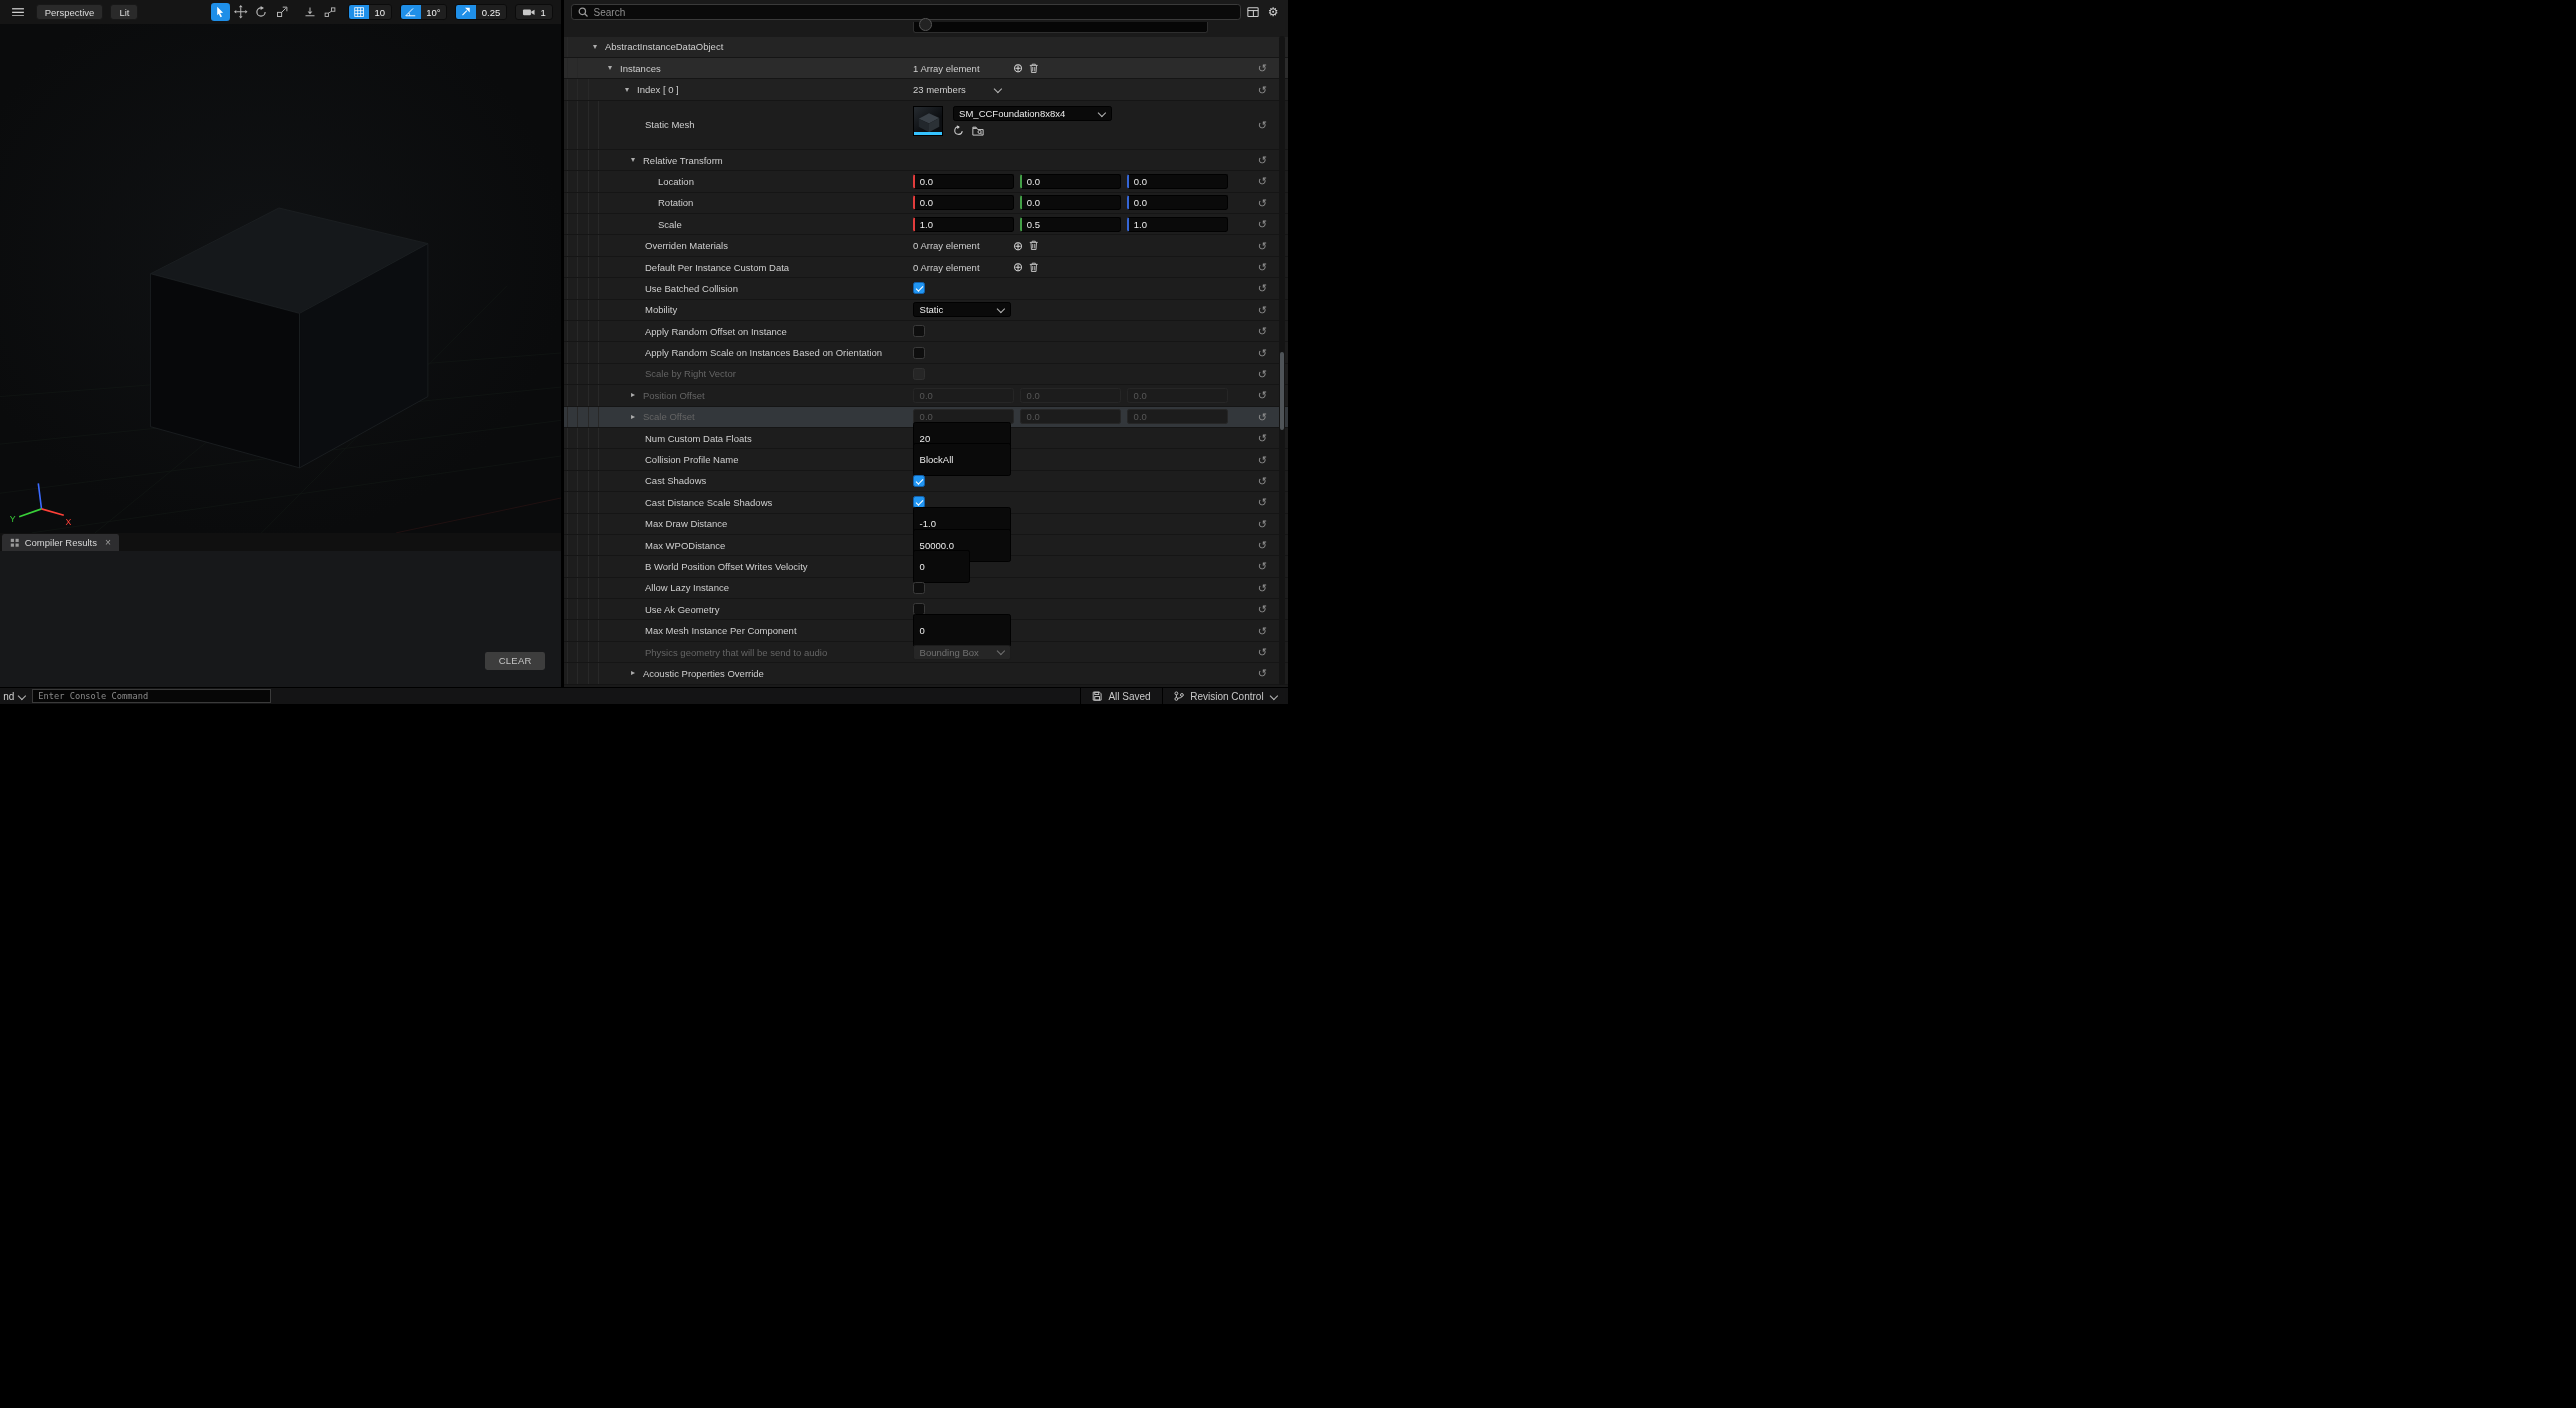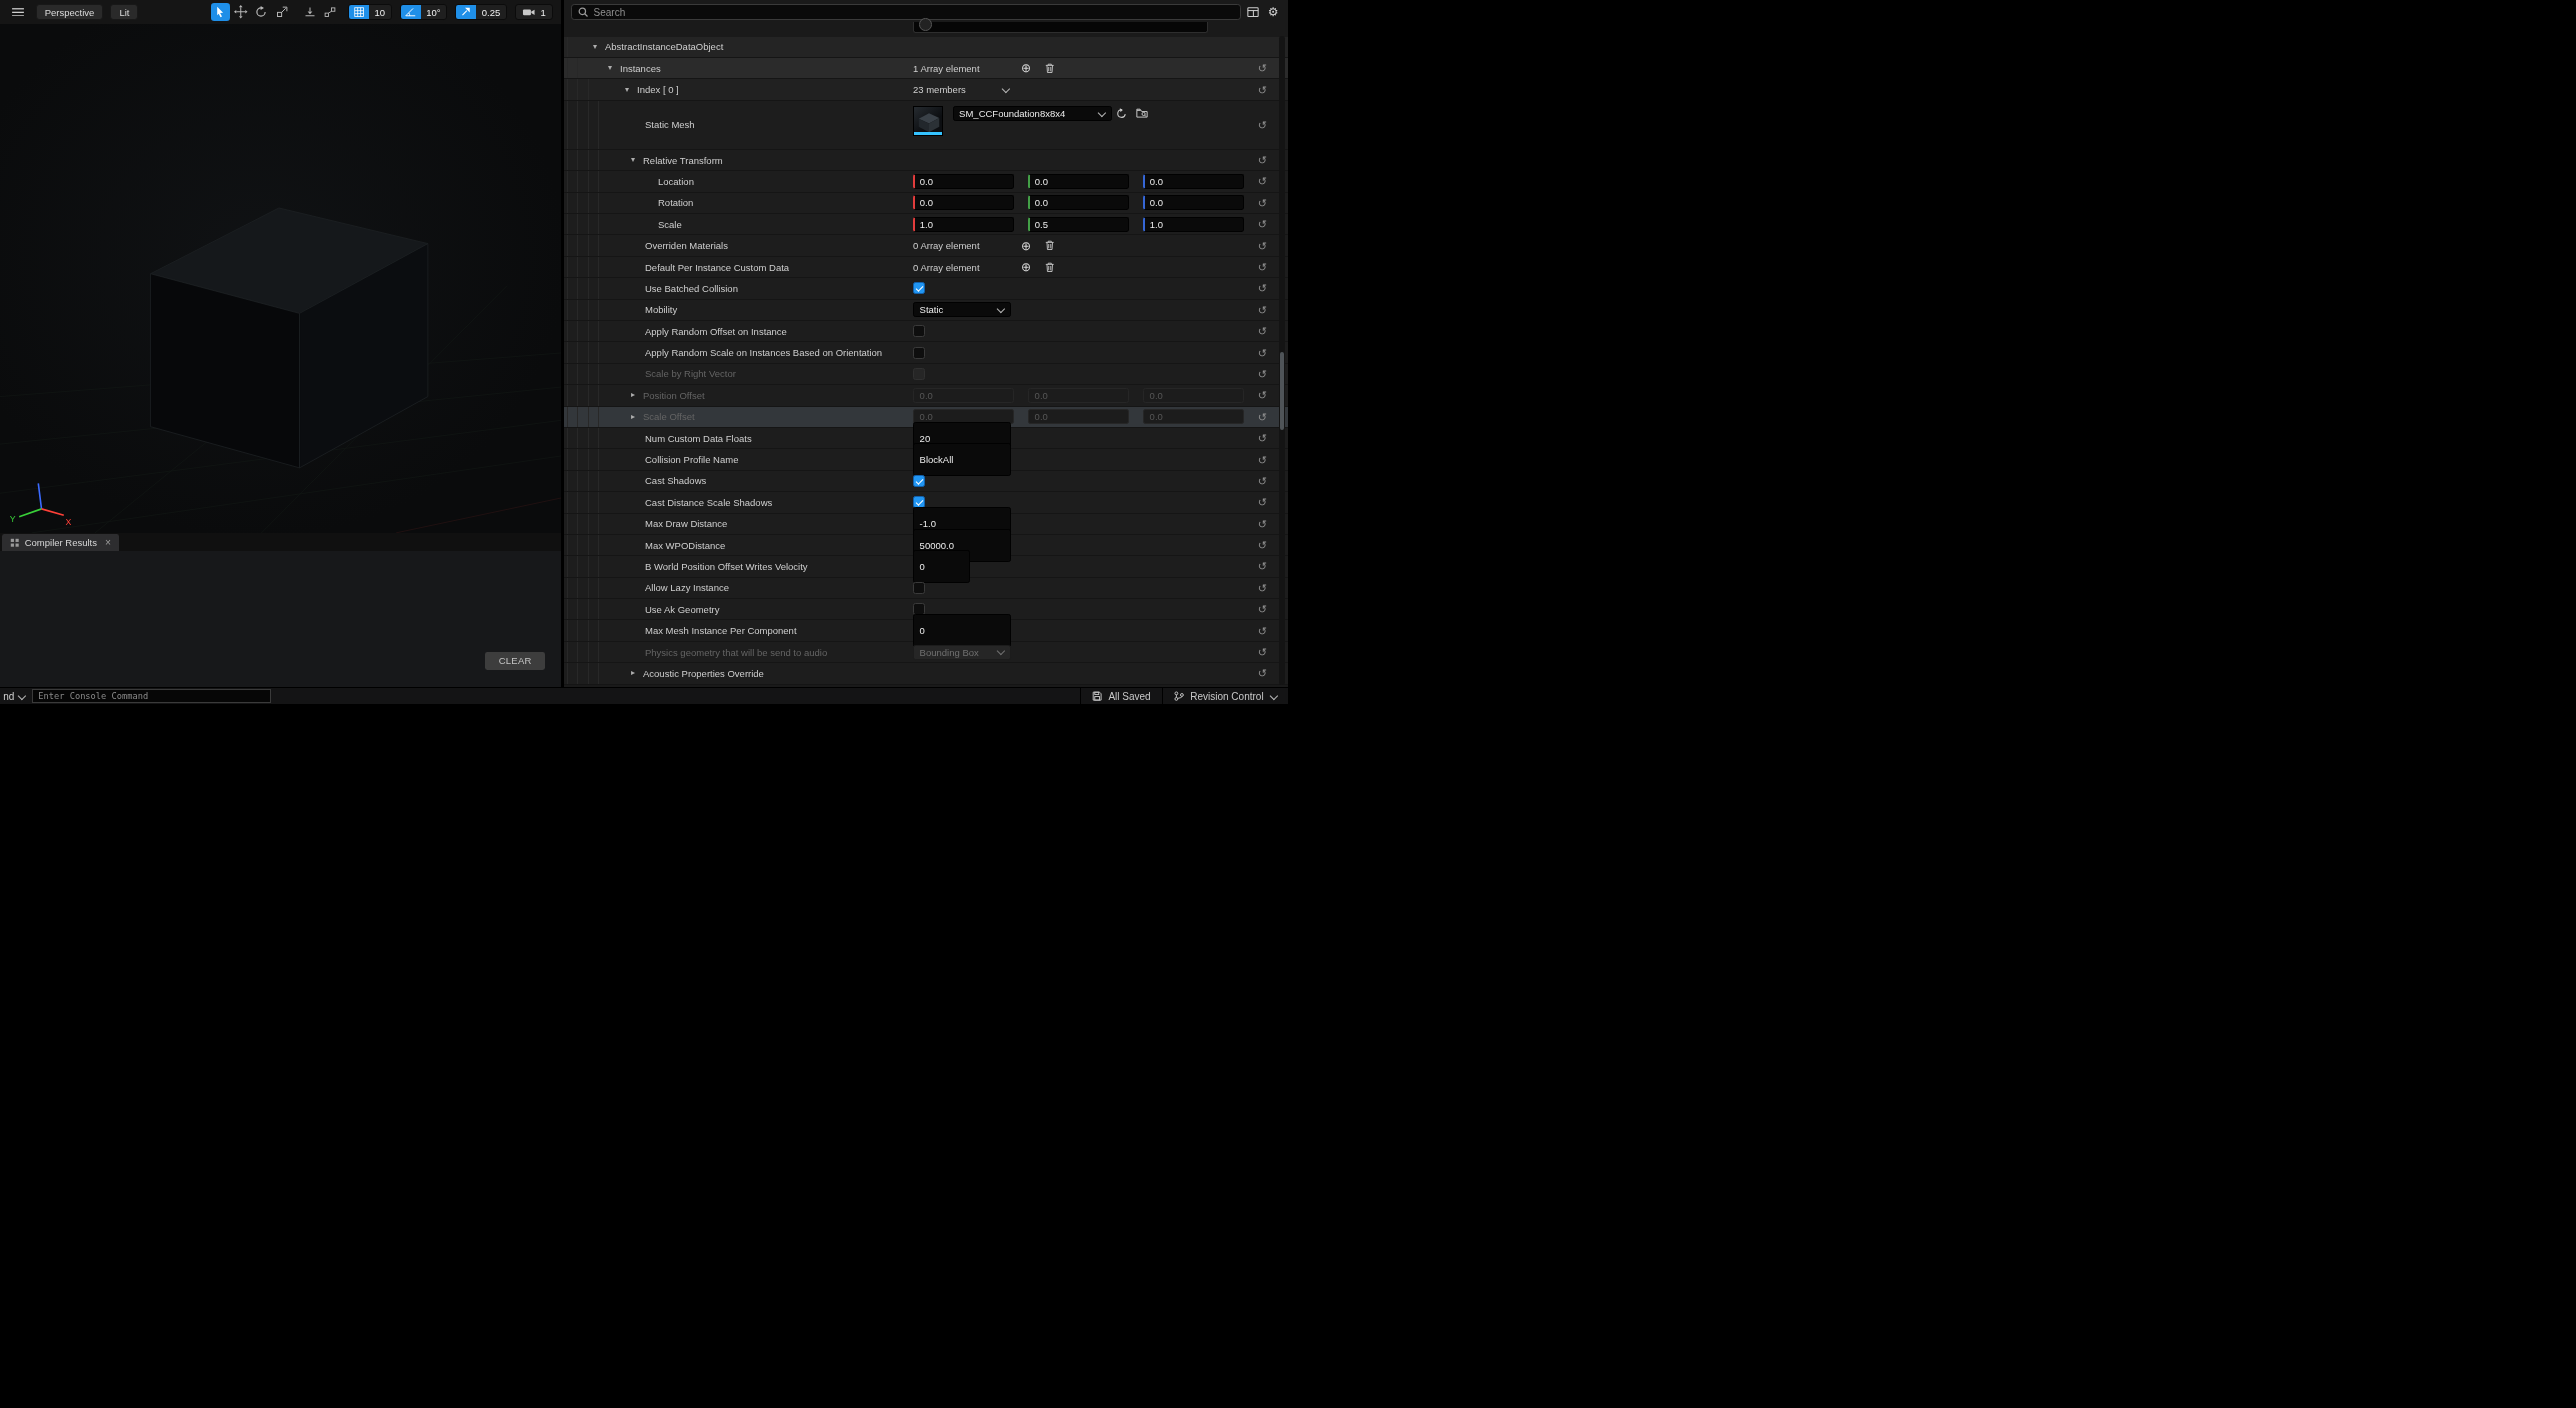--- a/index.html
+++ b/index.html
@@ -54,21 +54,21 @@
 .row.hl{background:#33373b}
 .guides{position:absolute;left:3.2px;top:0;bottom:0;display:flex;pointer-events:none}
 .guides i{display:block;width:10.3px;border-left:0.8px solid #282828;height:100%}
 .lhs{display:flex;align-items:center;flex:1;position:relative;z-index:1}
 .tri{color:#adadad;font-size:8px;width:12px;text-align:left;line-height:1}
 .lbl{color:#cfcfcf}
 .lbl.dim{color:#646464}
 .px37{padding-left:29px}.px55{padding-left:44px}.px77{padding-left:61px}
 .px85{padding-left:67px}.px102{padding-left:81px}.px119{padding-left:94px}
 
-.val{position:absolute;left:349px;top:0;bottom:0;display:flex;align-items:center;gap:14px;z-index:1}
+.val{position:absolute;left:349px;top:0;bottom:0;display:flex;align-items:center;gap:6px;z-index:1}
 .val.sm{top:4.8px;bottom:auto;align-items:flex-start;gap:9.5px}
 .fld{height:33px;background:#0a0a0a;border:0.8px solid #010101;border-radius:2.4px;display:flex;align-items:center;padding:0 5.6px;color:#ececec}
 .w124{width:98px}.w72{width:57px}.w200{width:159px}
 .vfld{width:101px;height:15px;background:#0a0a0a;border:0.8px solid #010101;border-left-width:2.4px;border-left-style:solid;border-radius:2.4px;display:flex;align-items:center;padding:0 4.8px;color:#ececec}
 .vx{border-left-color:#e23c3c}.vy{border-left-color:#43a047}.vz{border-left-color:#3566d6}
 .gfld{width:101px;height:15px;background:#1c1c1c;border:0.8px solid #262626;border-radius:2.4px;display:flex;align-items:center;padding:0 5.6px;color:#565656}
 .cb{width:12px;height:12px;border-radius:2.4px;background:#0e0e0e;border:0.8px solid #3a3a3a;position:relative}
 .cb.on{background:#2196f3;border-color:#1360ab}
 .cb.on::after{content:"";position:absolute;left:2.4px;top:2.8px;width:5.6px;height:2.8px;border-left:1.6px solid #fff;border-bottom:1.6px solid #fff;transform:rotate(-45deg)}
 .cb.dis{background:#262626;border-color:#303030}
@@ -76,21 +76,21 @@
 .dd.dis{background:#262626;border-color:#1c1c1c;color:#707070}
 .chev{width:7.1px;height:7.1px;position:relative;flex:none}
 .chev::before{content:"";position:absolute;left:0.8px;top:0;width:4.8px;height:4.8px;border-right:1.3px solid #b5b5b5;border-bottom:1.3px solid #b5b5b5;transform:rotate(45deg)}
 .dd.dis .chev::before{border-color:#707070}
 .arrtxt{color:#cfcfcf;width:94px}
 .plus{font-size:12px;color:#d5d5d5;line-height:1}
 .members{color:#cfcfcf;margin-right:22px}
 .revert{position:absolute;right:22px;top:50%;transform:translateY(-50%);color:#8f8f8f;font-size:11px;line-height:1;z-index:2}
 .smthumb{width:30px;height:30px;background:linear-gradient(140deg,#262b30,#0c0e11 62%);border:0.8px solid #000;position:relative;flex:none}
 .smthumb::after{content:"";position:absolute;left:0;right:0;bottom:0;height:2.4px;background:#35c3ff}
-.smcol{display:flex;gap:4.8px}
+.smcol{display:flex;flex-direction:column;gap:4.8px}
 .smicons{display:flex;gap:8.7px;align-items:center}
 #scroll{position:absolute;right:4px;top:36px;bottom:2.4px;width:5.6px;background:#141414;border-radius:2.4px;z-index:3}
 #thumbv{position:absolute;left:0.8px;right:0.8px;top:316px;height:78px;background:#4f5458;border-radius:2.4px}
 
 
 #sbar{position:absolute;left:0;bottom:0;width:1288px;height:16.7px;background:#141415;border-top:0.8px solid #000;display:flex;align-items:center;color:#c9c9c9;font-size:10px}
 .cprefix{display:flex;align-items:center;gap:4px;padding:0 6.3px 0 3.2px;color:#d0d0d0}
 .cinput{width:239px;height:13.5px;background:#060606;border:0.8px solid #3a3a3a;display:flex;align-items:center;padding:0 5.6px}
 .cinput input{width:100%;background:transparent;border:none;outline:none;color:#8a8a8a;font:8.7px "DejaVu Sans Mono",monospace}
 .cinput input::placeholder{color:#8a8a8a}

